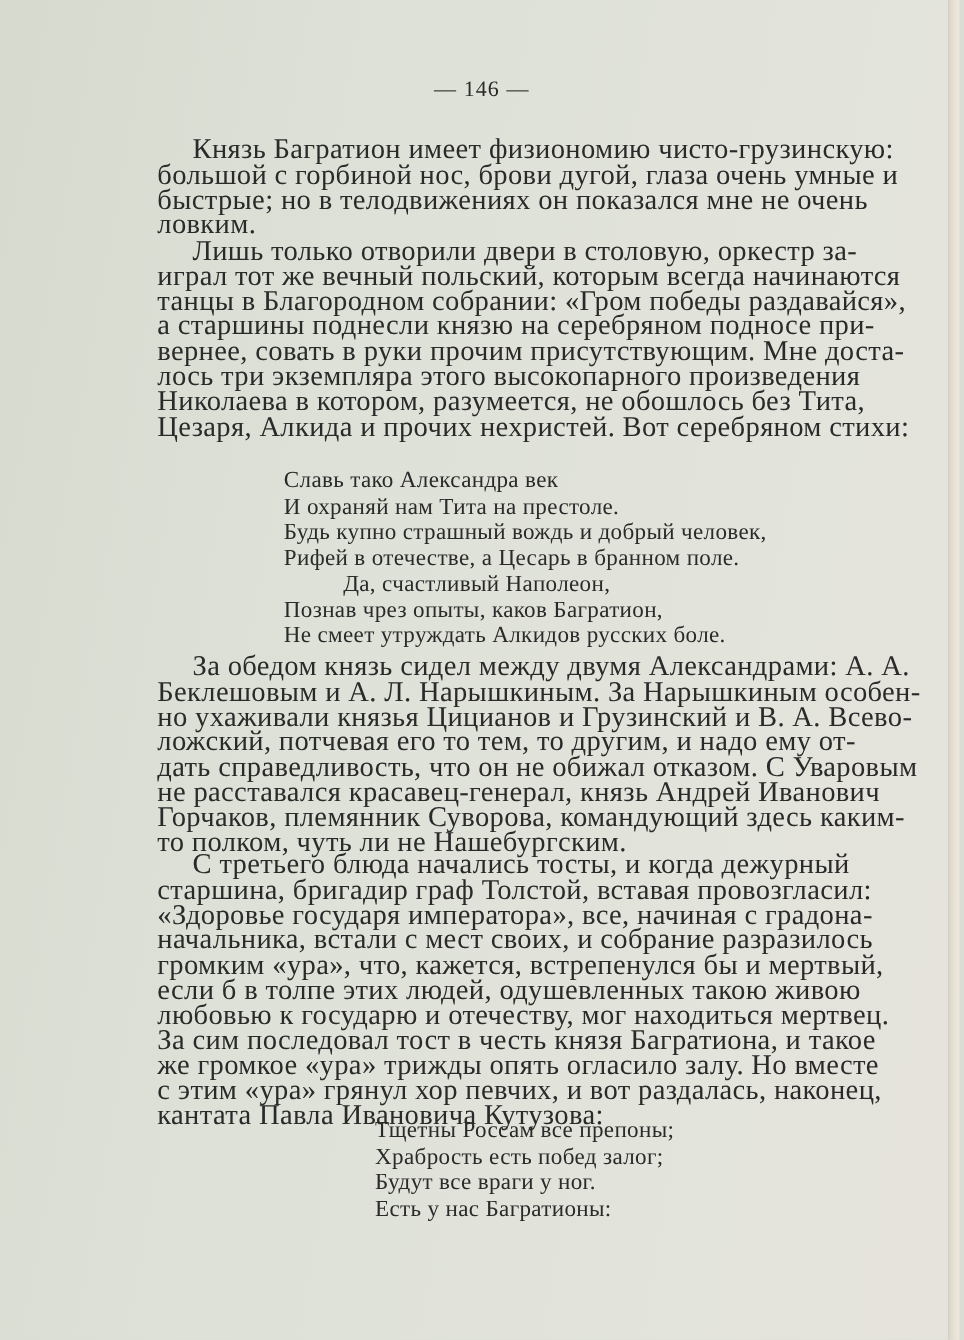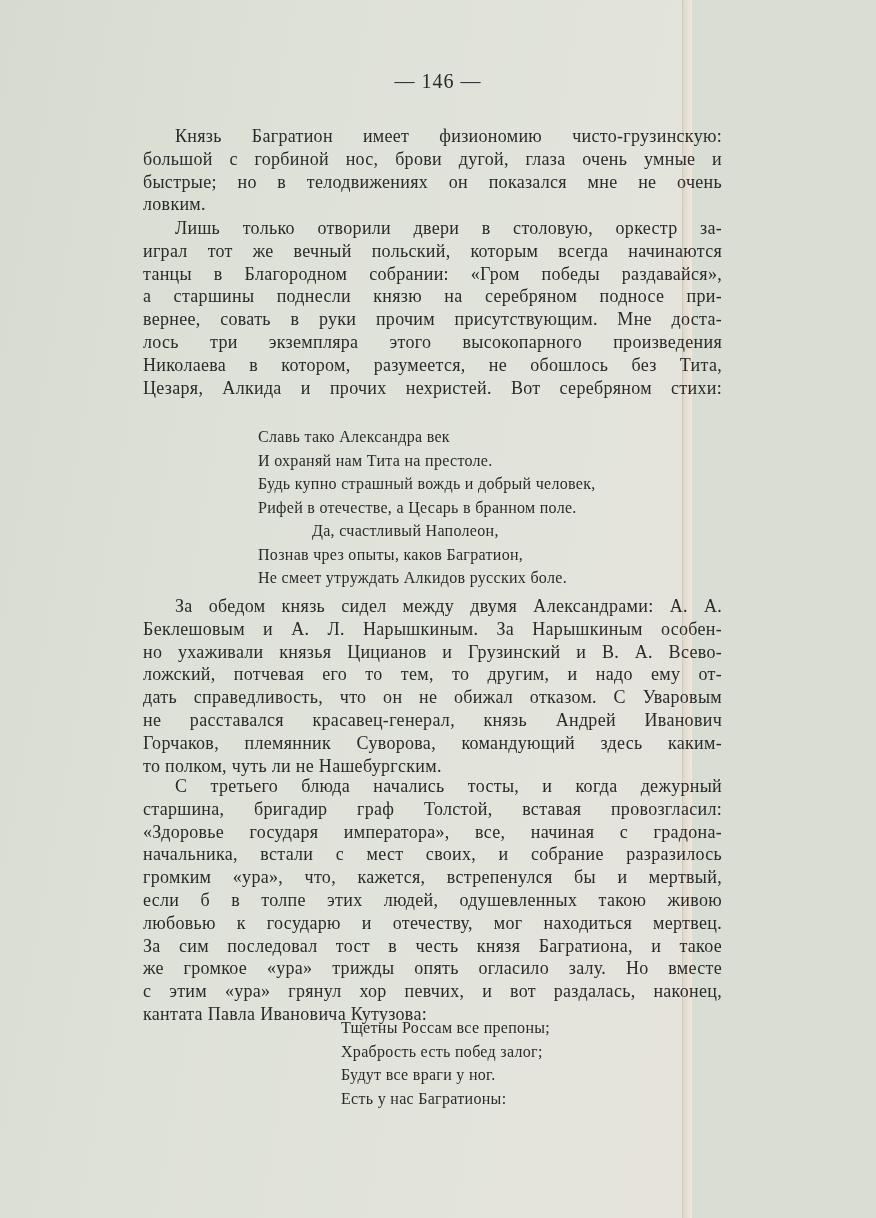--- a/index.html
+++ b/index.html
@@ -4,46 +4,46 @@
 <style>
   html, body { margin: 0; padding: 0; }
   body {
     width: 876px; height: 1218px; overflow: hidden;
     background: #d9ddd3;
     font-family: "Liberation Serif", "DejaVu Serif", serif;
     color: #2a2a2a;
   }
   .page {
     position: relative;
-    width: 692px; height: 1218px;
+    width: 872px; height: 1218px;
     background: linear-gradient(100deg, #d6dacf 0%, #dee1d7 35%, #e2e4db 70%, #e6e3dc 100%);
     font-family: Liberation Serif, serif;
   }
   .page-edge {
     position: absolute; top: 0; right: 0; width: 9px; height: 1218px;
     background: linear-gradient(90deg, #ddd8cd, #efe8dd);
     border-left: 1px solid #cfcabe;
   }
   .page-number {
     position: absolute; top: 70px; left: 0; width: 876px;
     text-align: center; font-size: 20px; letter-spacing: 1px;
   }
   .prose {
     position: absolute; left: 143px; width: 579px;
-    font-size: 18px; line-height: 22.8px;
+    font-size: 26px; line-height: 22.8px;
     letter-spacing: 0.3px;
   }
   .prose .line {
     display: block; white-space: nowrap;
     text-align: justify; text-align-last: justify;
   }
   .prose .line.last { text-align-last: left; }
   .prose .line.indent { padding-left: 32px; }
   .verse {
-    position: absolute; font-size: 16px; line-height: 23.5px;
+    position: absolute; font-size: 21px; line-height: 23.5px;
     letter-spacing: 0.3px;
   }
   .verse .vline { display: block; white-space: nowrap; }
   .verse .vline.inset { padding-left: 54px; }
 </style>
 </head>
 <body>
 
 <div class="page">
   <div class="page-edge"></div>

